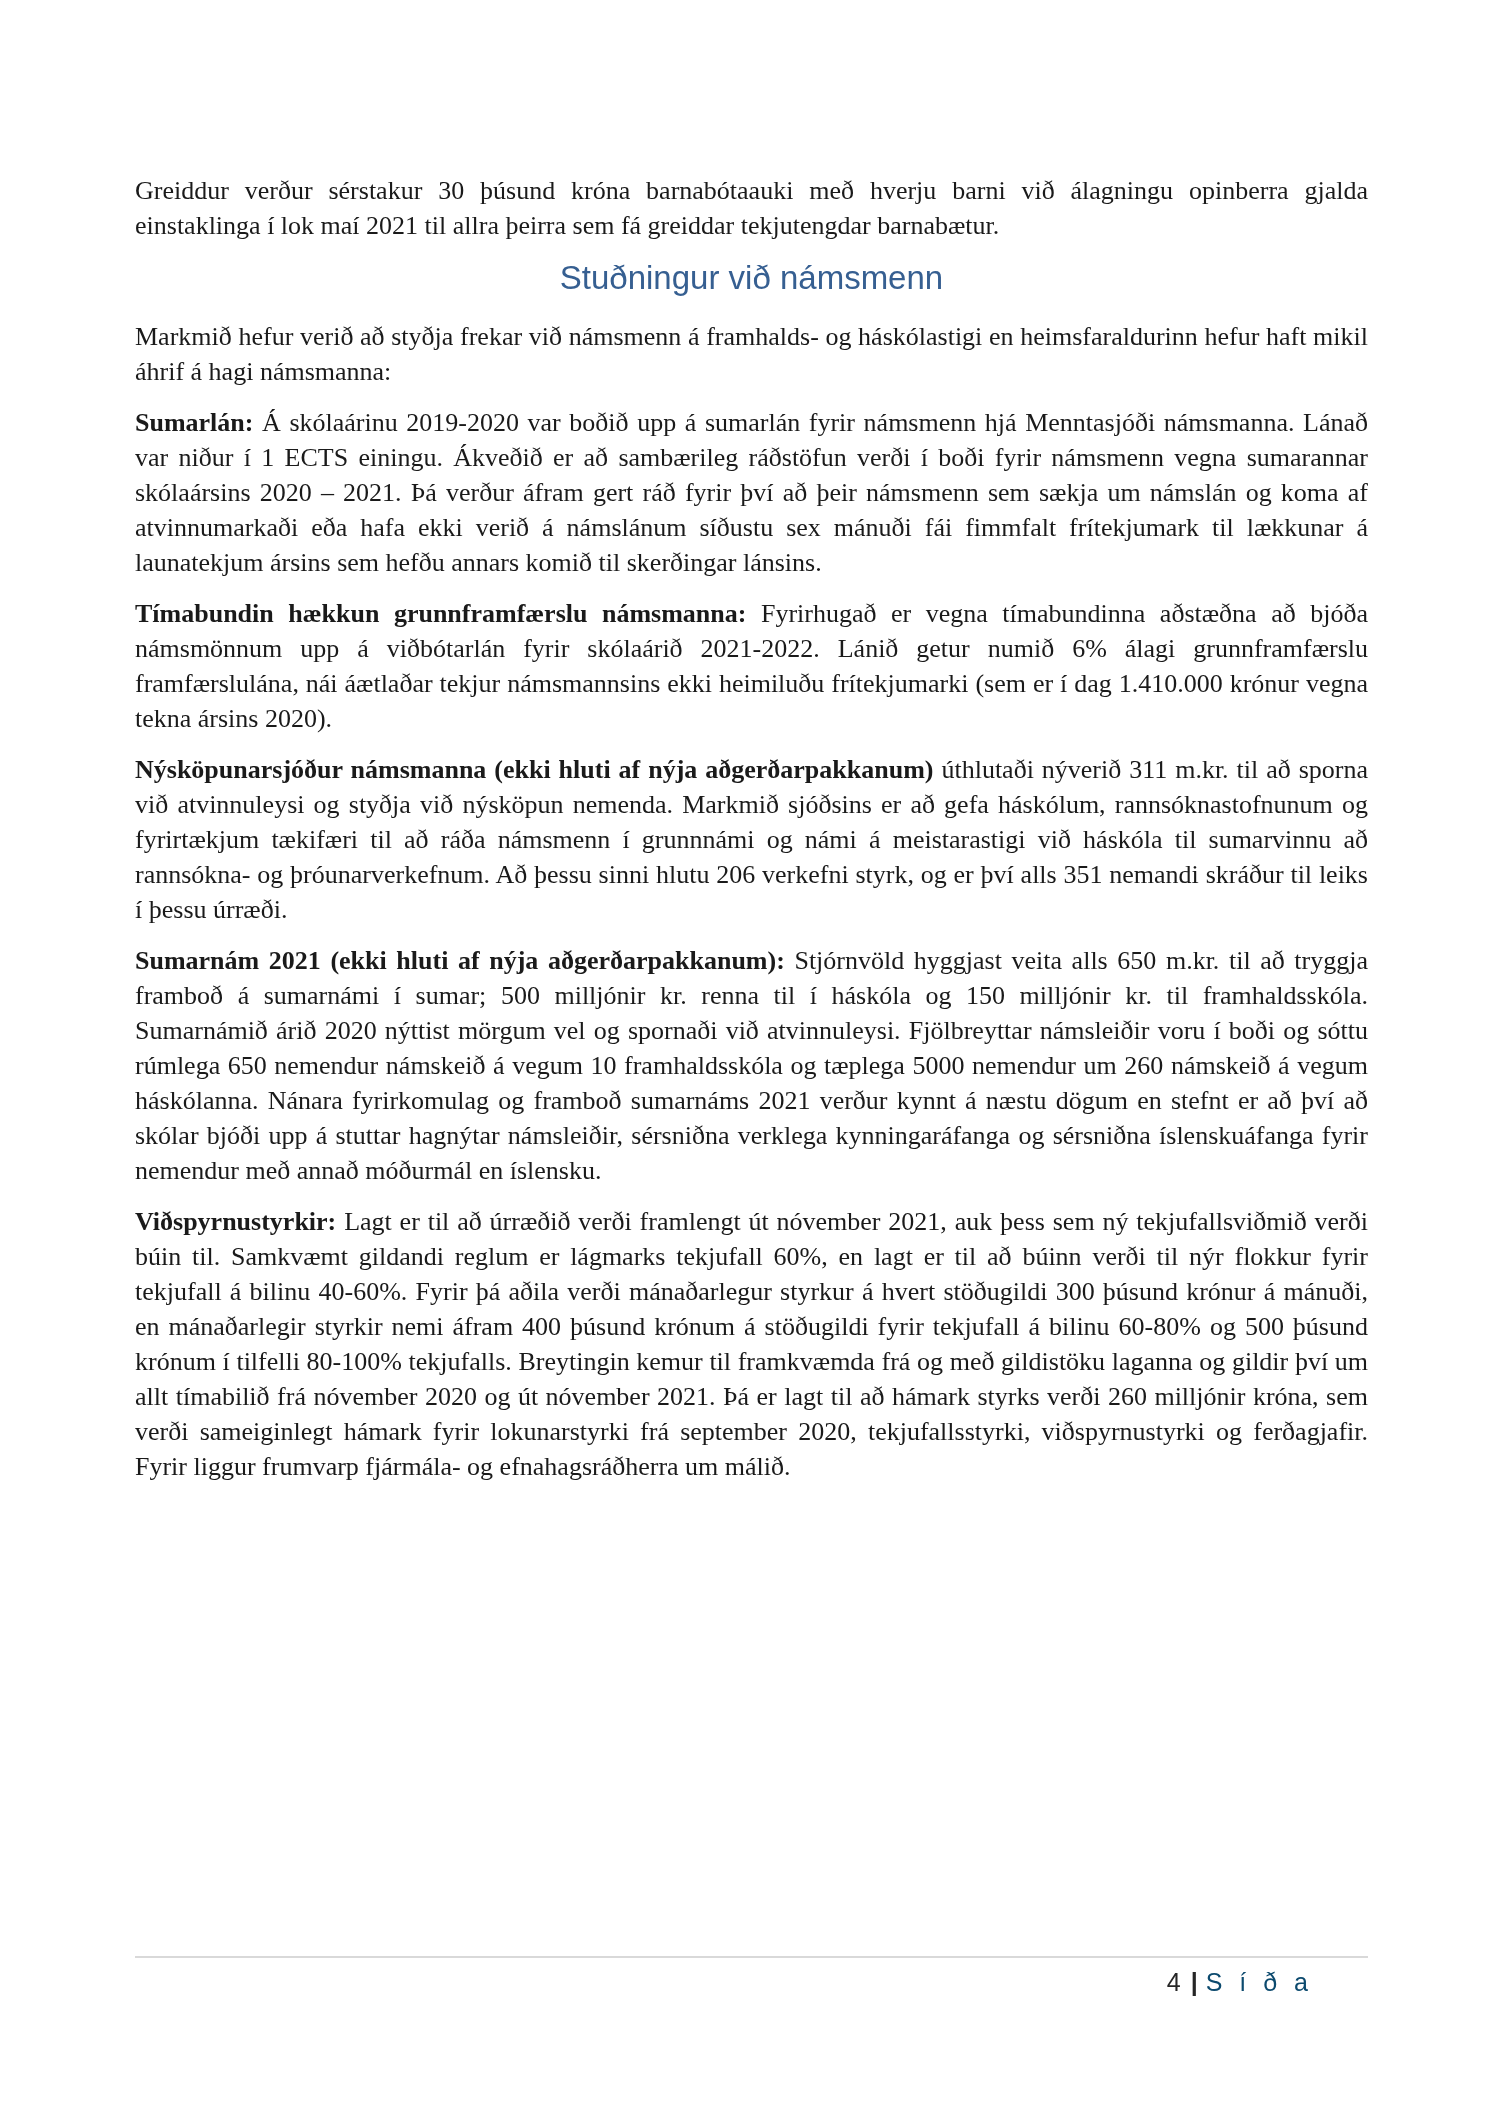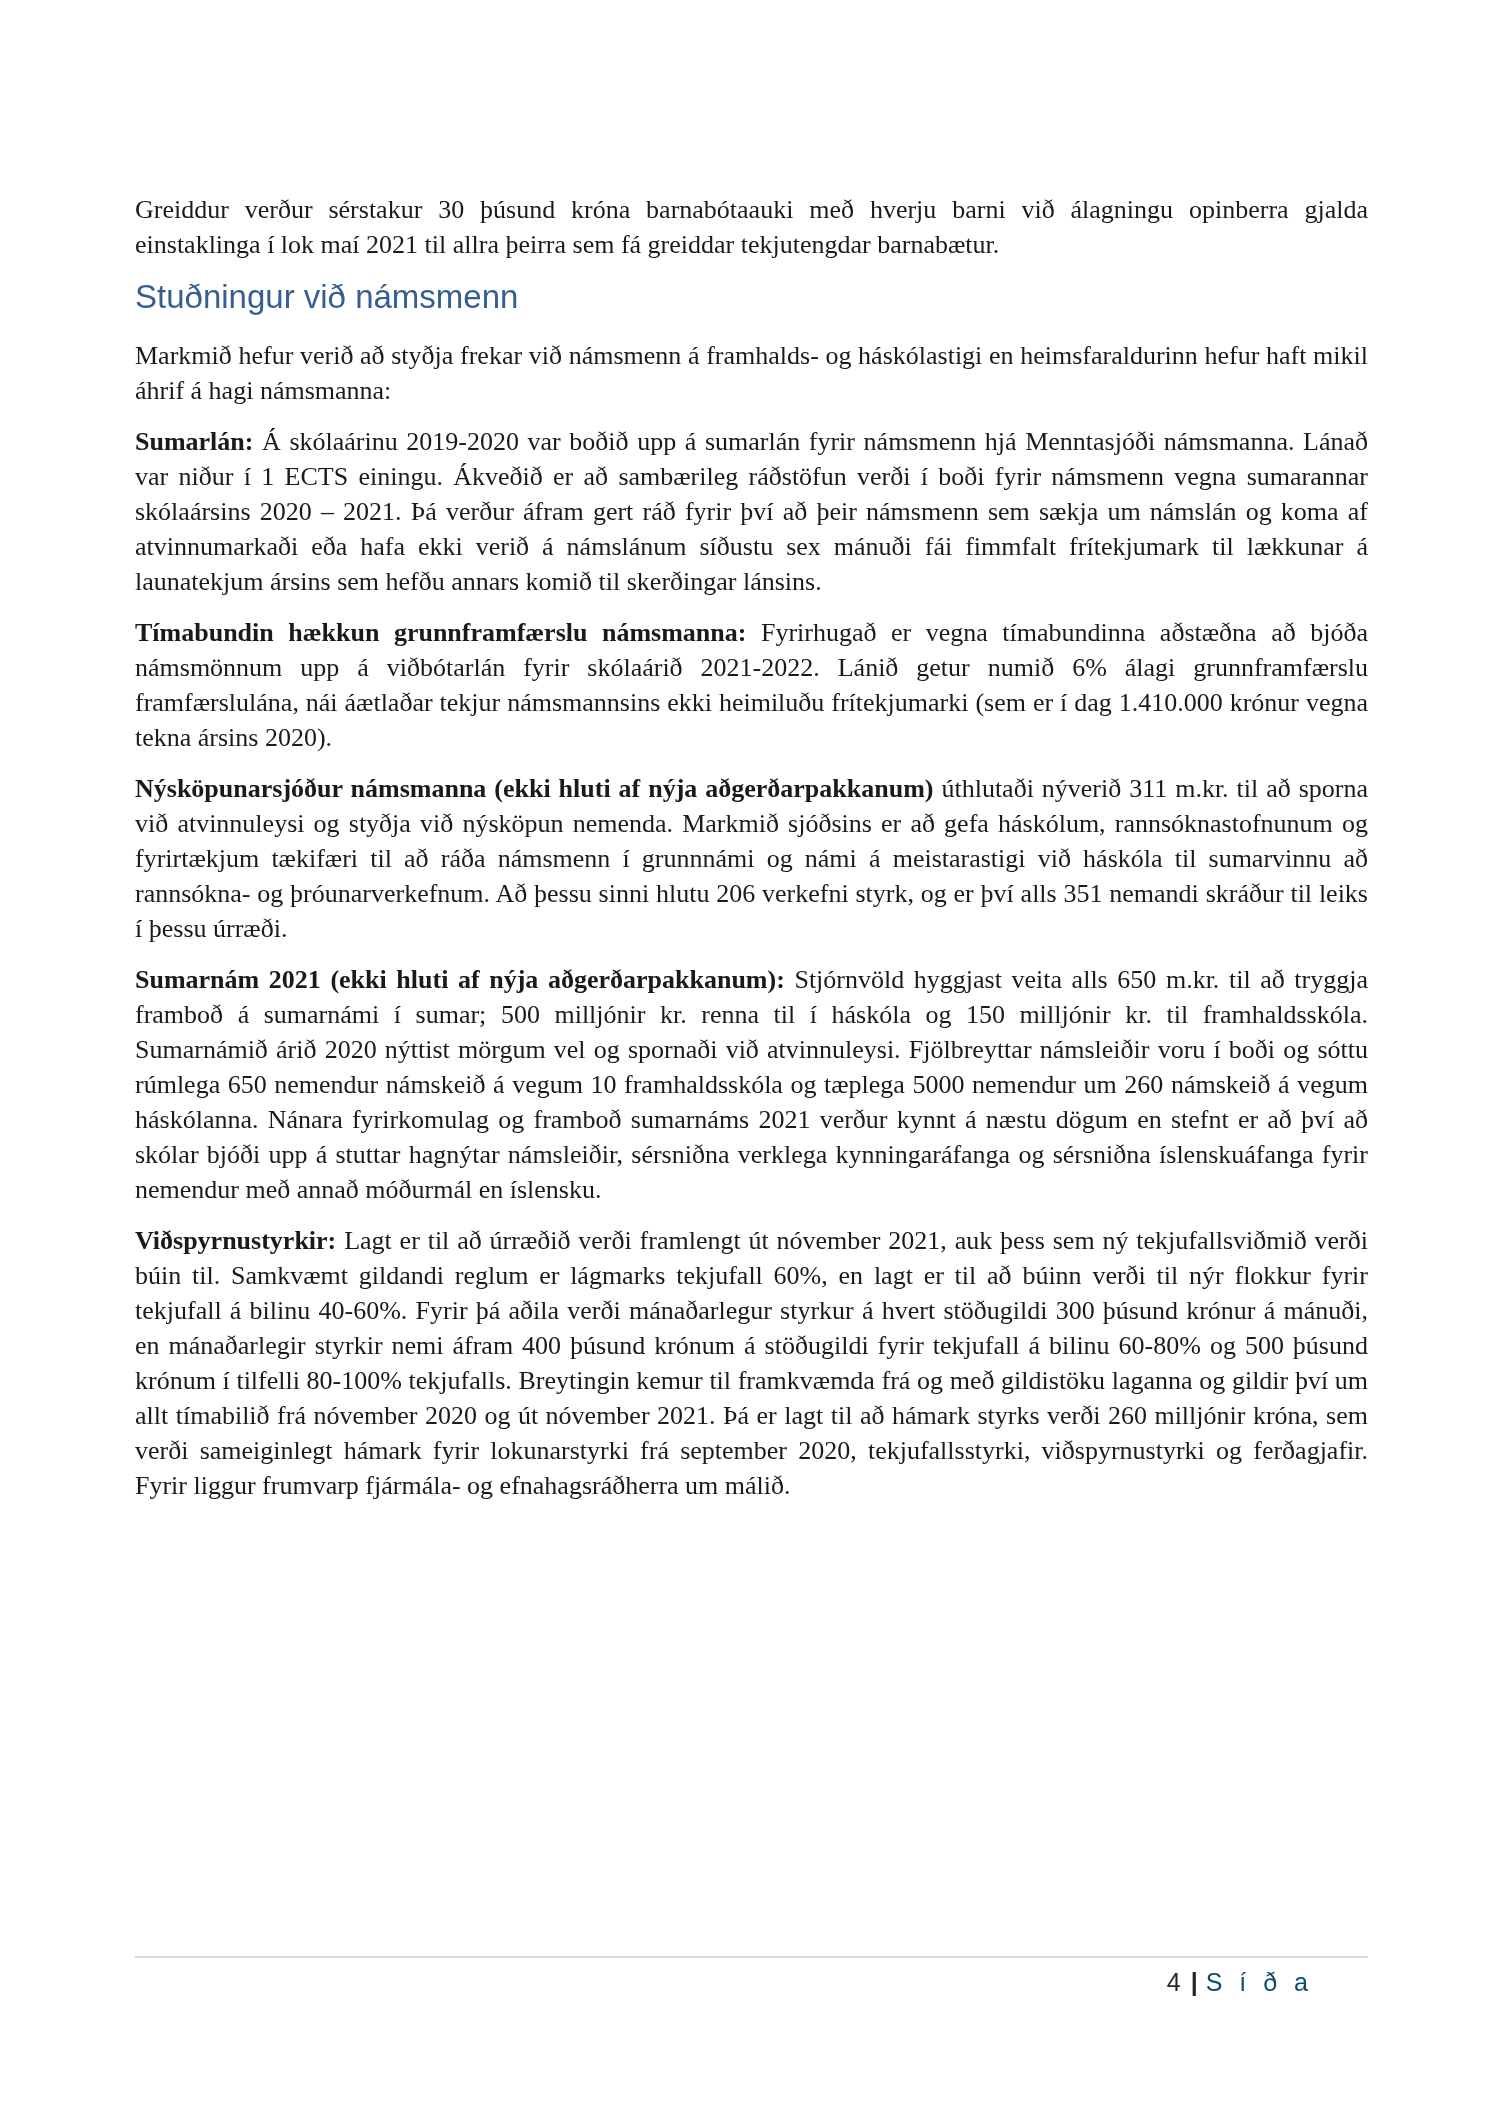--- a/index.html
+++ b/index.html
@@ -6,38 +6,39 @@
   .page{
     position:relative;
     width:1500px;height:2122px;
     background:#ffffff;
     margin:0 auto;
     overflow:hidden;
     font-family:"Liberation Serif", serif;
   }
   .content{
     position:absolute;
-    left:135px;top:192px;
+    left:135px;top:173px;
     width:1233px;
   }
   p.body-par{
     font-size:26px;
     line-height:35px;
     text-align:justify;
     color:#1a1a1a;
     margin:0 0 16px 0;
   }
   p.body-par b{font-weight:bold;}
   h2.section-heading{
     font-family:"Liberation Sans", sans-serif;
     font-weight:400;
     font-size:33px;
     line-height:38px;
     color:#365F91;
     margin:14px 0 22px 0;
+    text-align:center;
   }
   .footer-rule{
     position:absolute;
     left:135px;top:1956px;
     width:1233px;height:2px;
     background:#D9D9D9;
   }
   .footer-text{
     position:absolute;
     top:1968px;right:187px;

